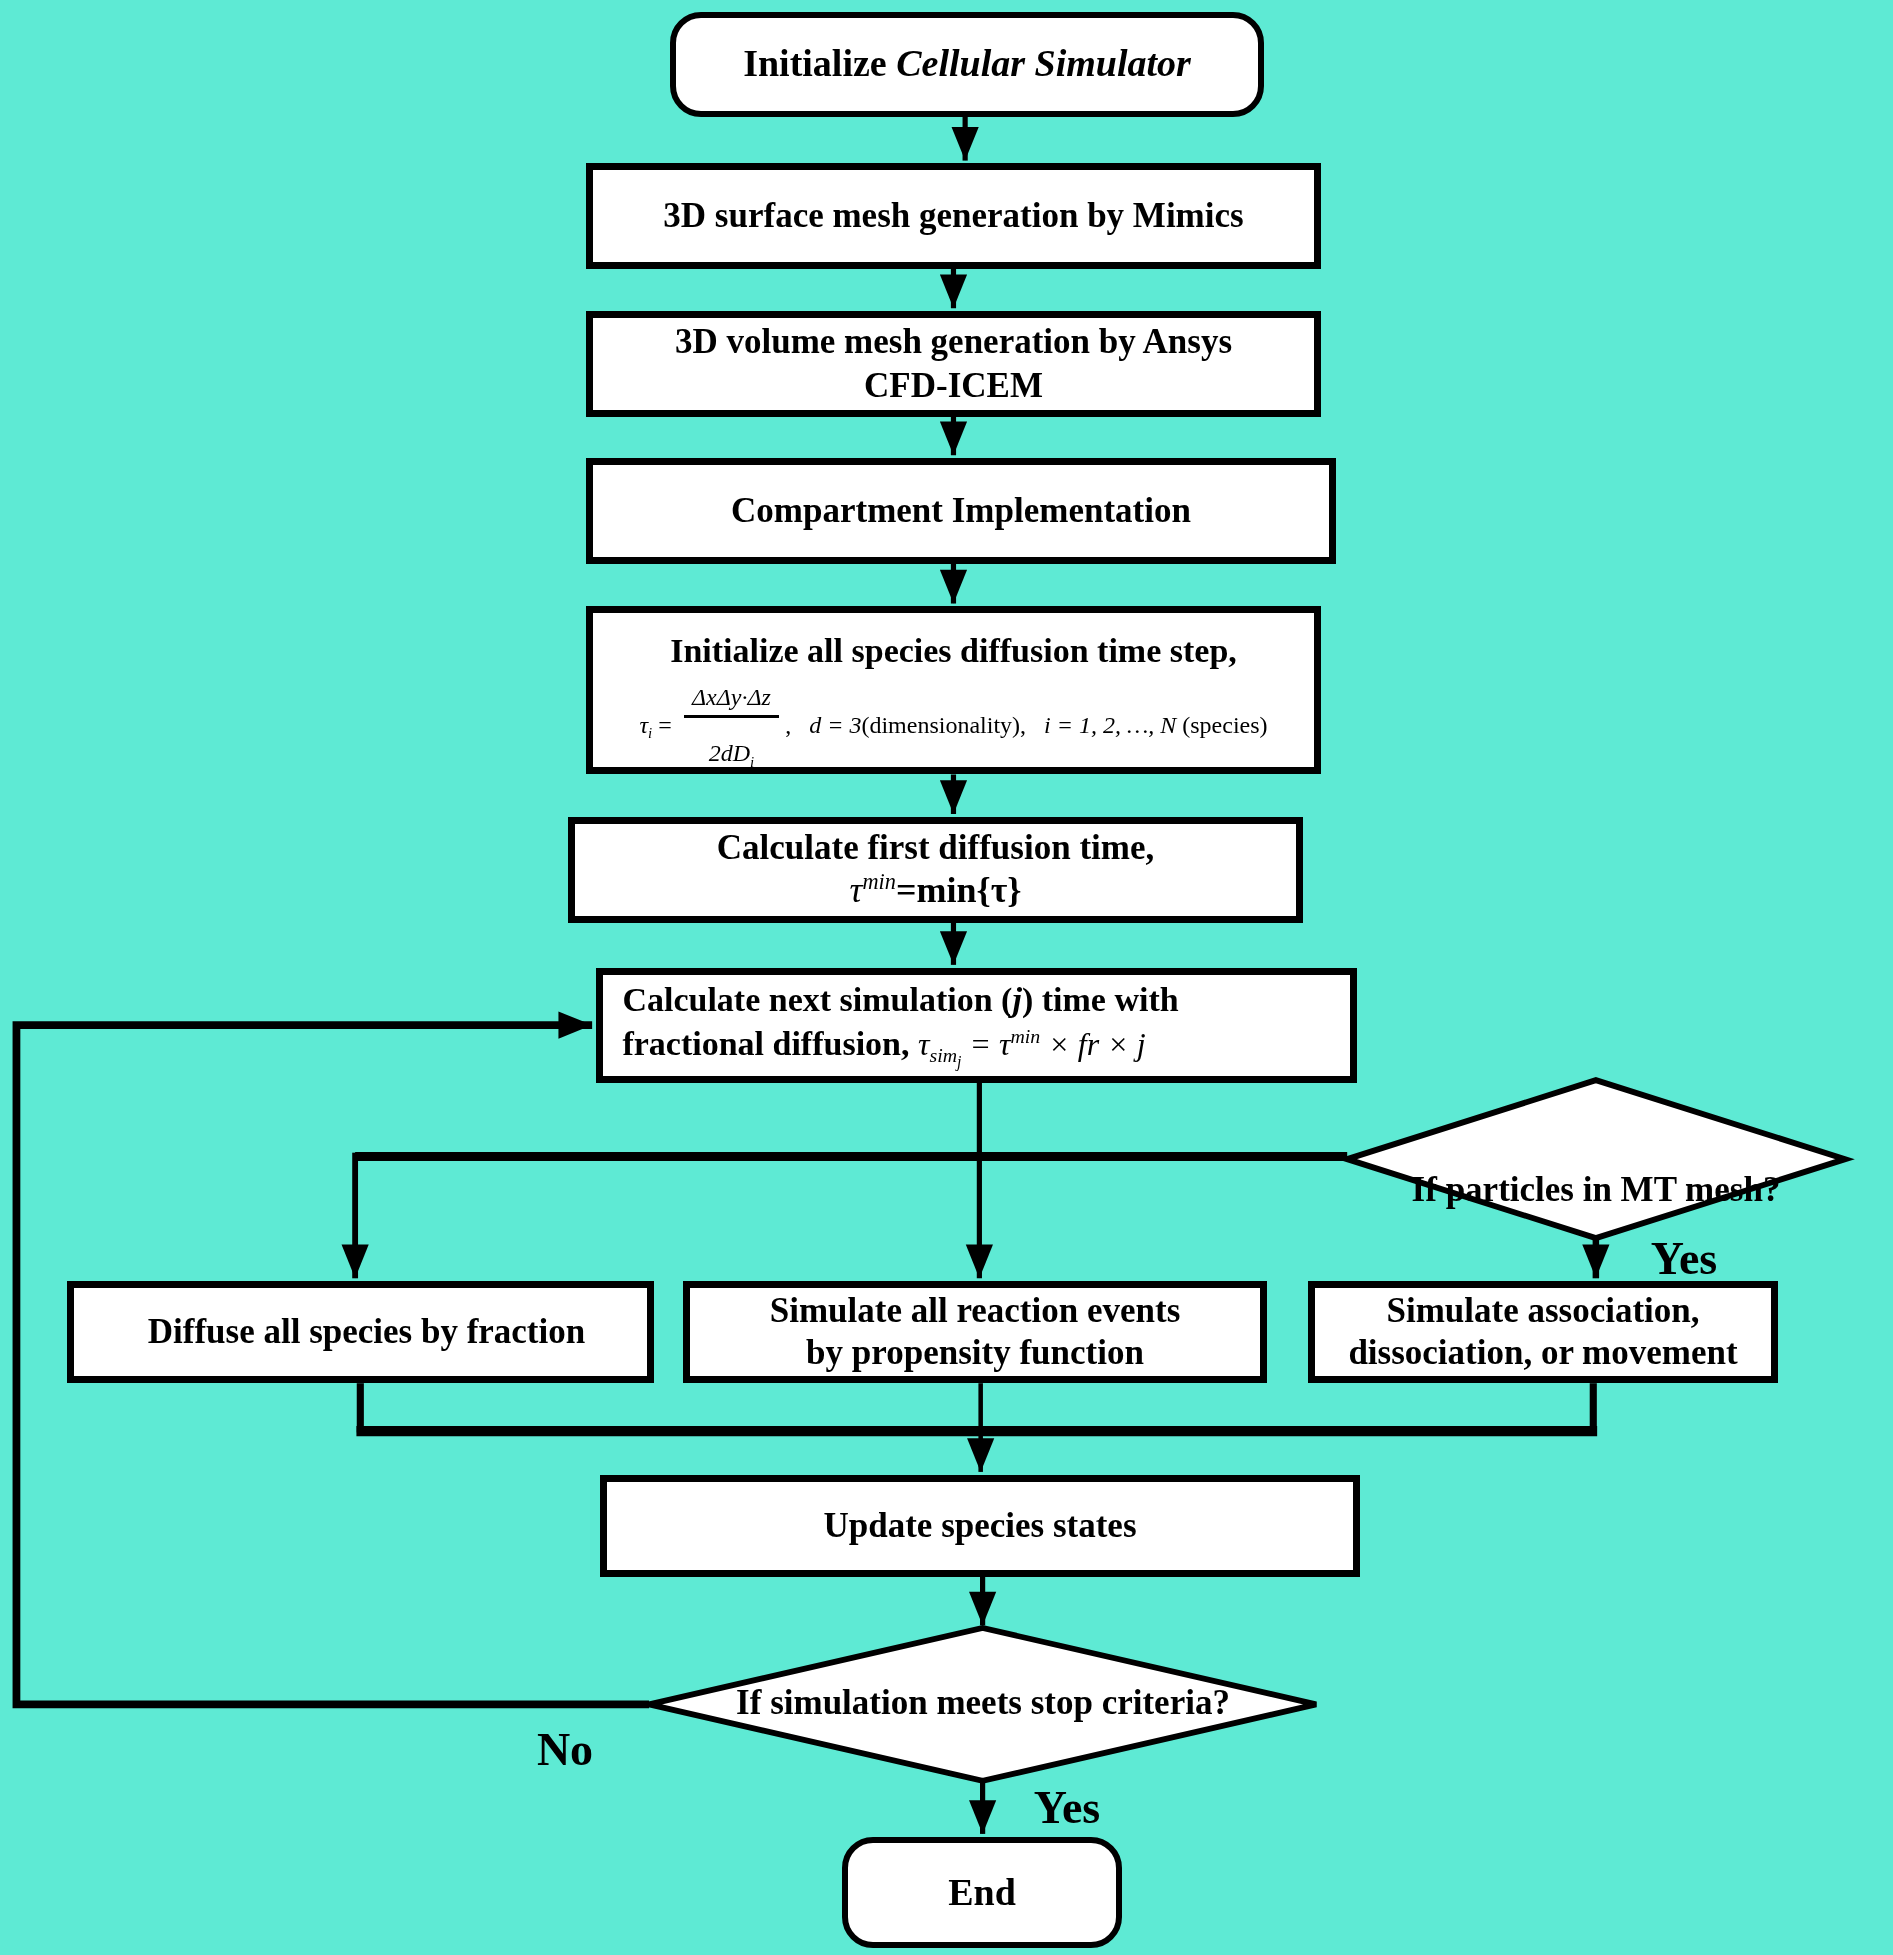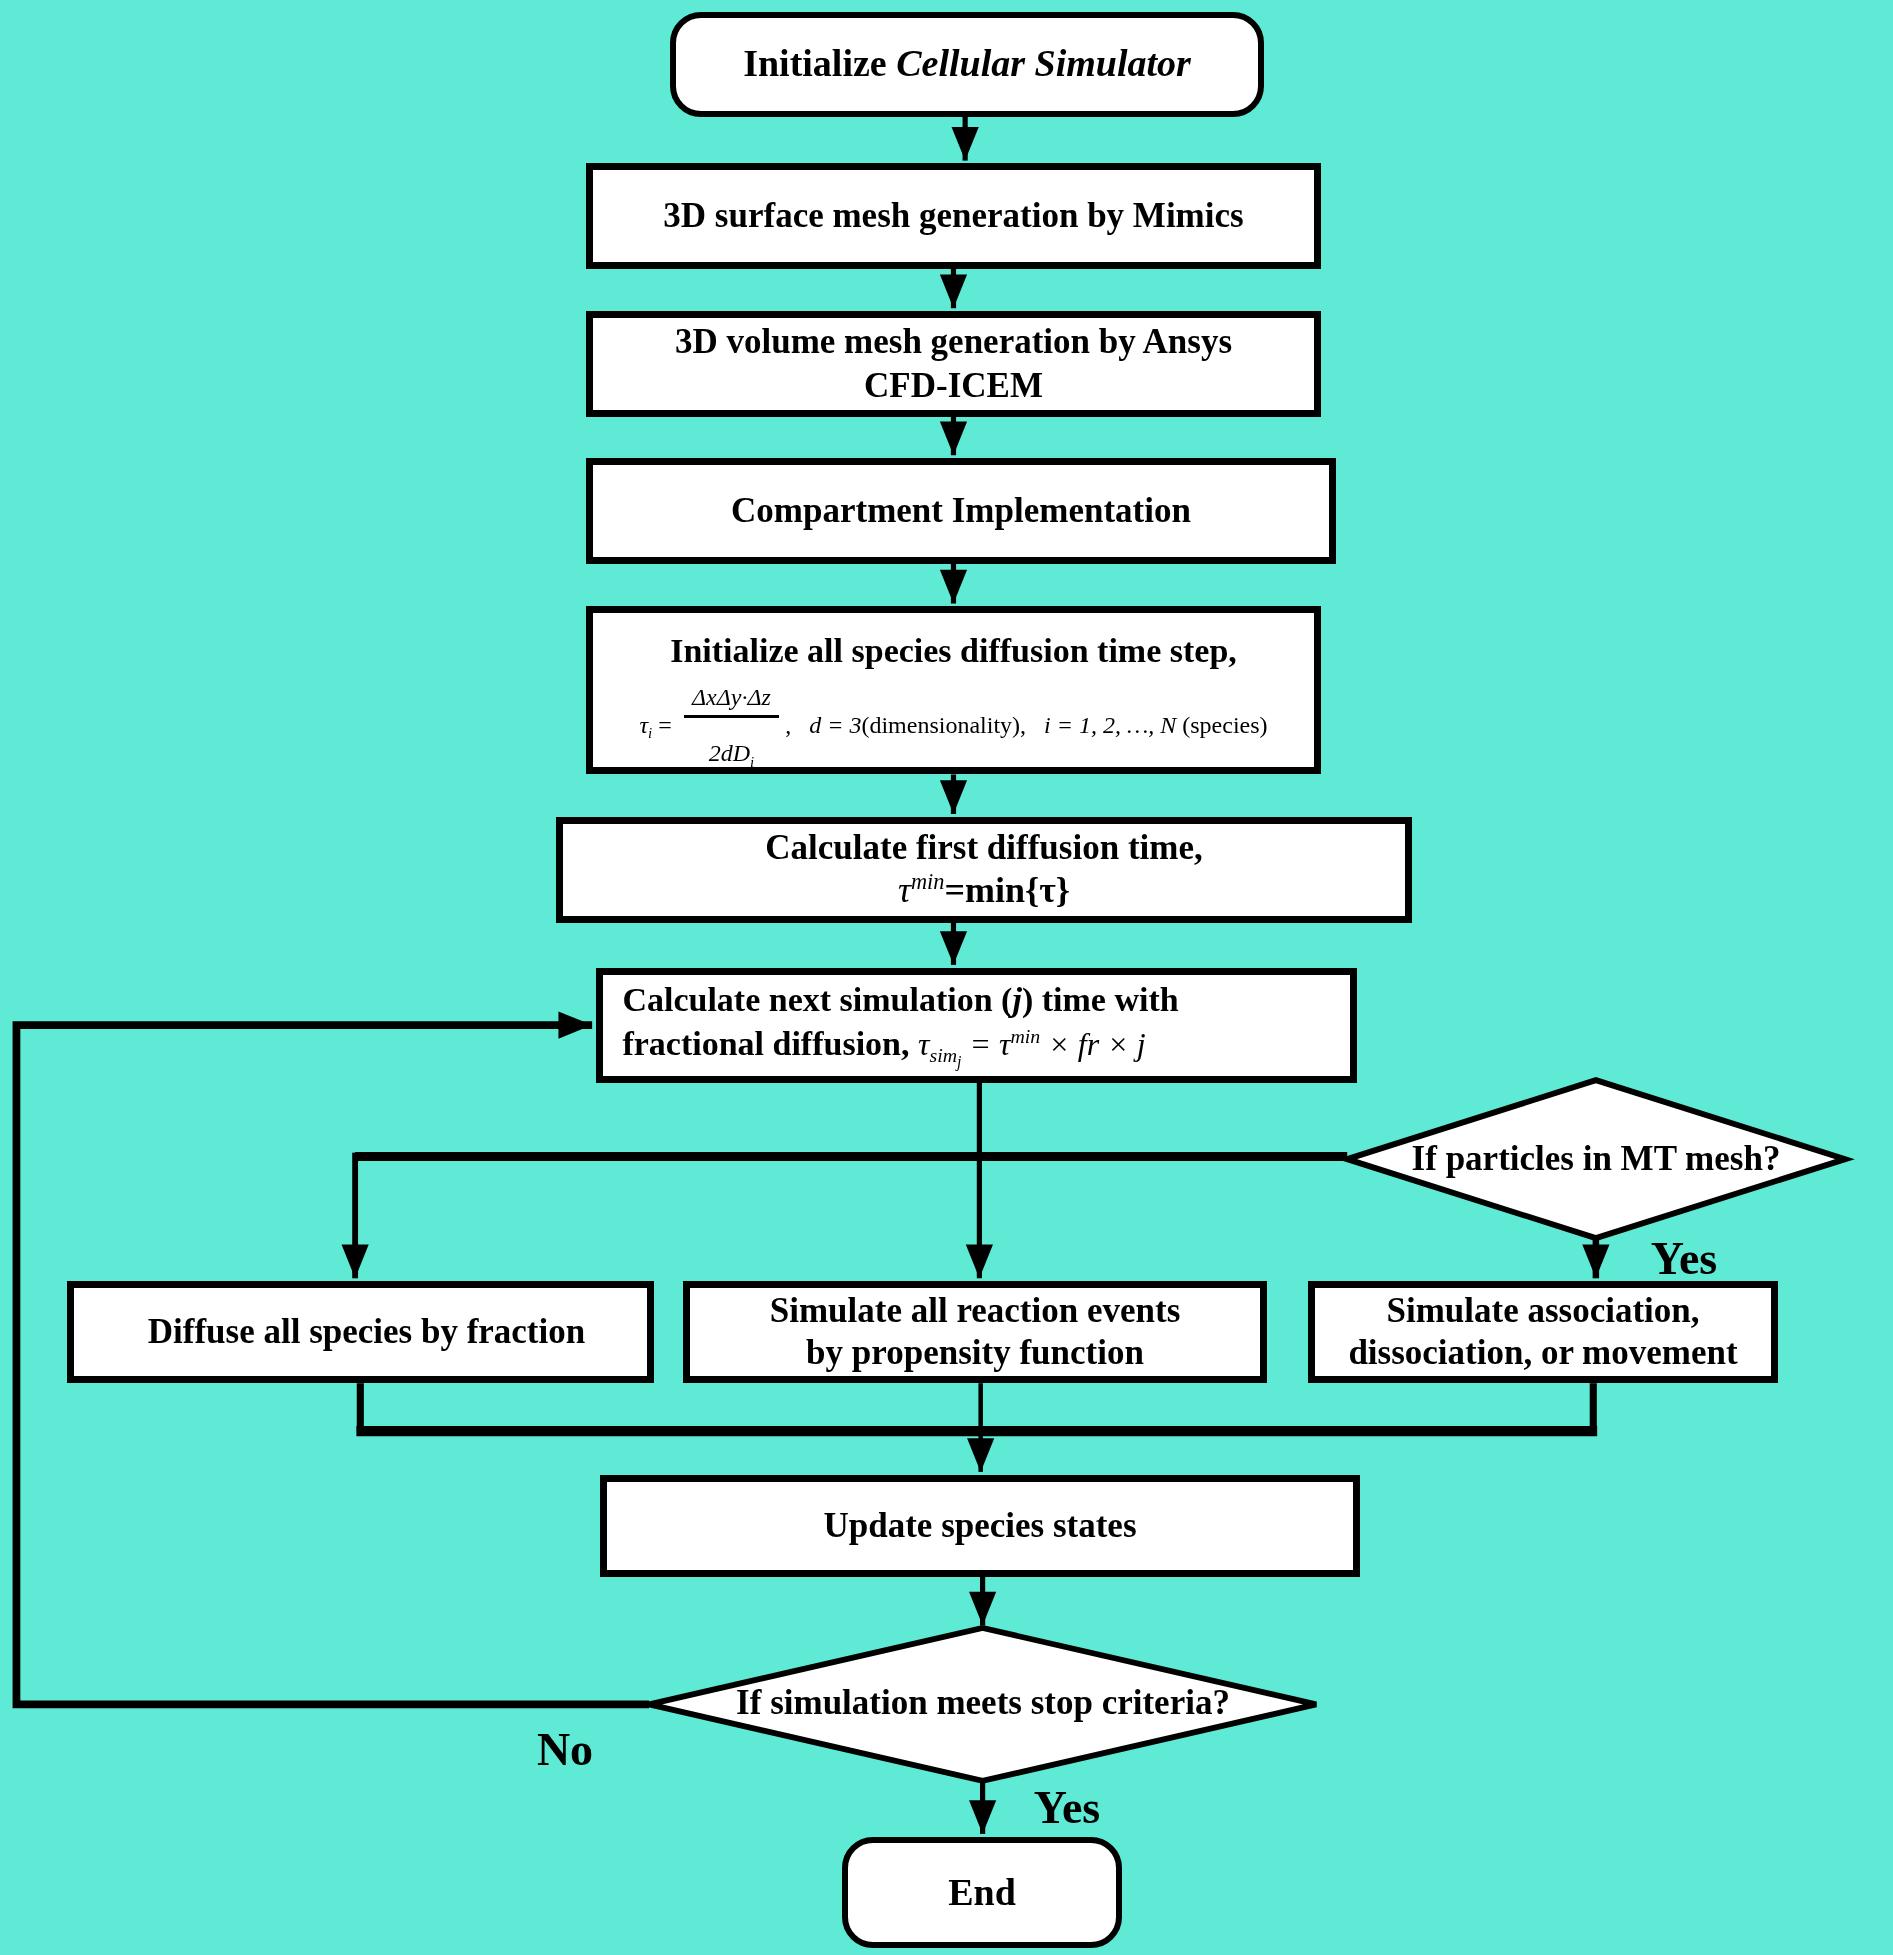--- a/index.html
+++ b/index.html
@@ -122,21 +122,21 @@
 
   <div class="node" style="left:586px;top:606px;width:735px;height:168px;font-size:34px;justify-content:flex-start;padding-top:17px;">
     <span class="ln">Initialize all species diffusion time step,</span>
     <span class="ln formula f-small" style="margin-top:9px;">
       <span>τ</span><sub>i</sub><span class="roman"> = </span><span class="frac"><span class="num">ΔxΔy·Δz</span><span class="den"><span>2dD</span><sub>i</sub></span></span><span class="roman">,</span>&nbsp;&nbsp;
       <span>d = 3</span><span class="roman">(dimensionality),</span>&nbsp;&nbsp;
       <span>i = 1, 2, …, N</span>&nbsp;<span class="roman">(species)</span>
     </span>
   </div>
 
-  <div class="node" style="left:556px;top:817px;width:856px;height:106px;line-height:1.2;">
+  <div class="node" style="left:568px;top:817px;width:735px;height:106px;line-height:1.2;">
     <span class="ln">Calculate first diffusion time,</span>
     <span class="ln formula f-min">
       <span>τ</span><sup>min</sup><span class="roman b">=min{</span><span class="roman b">τ</span><span class="roman b">}</span>
     </span>
   </div>
 
   <div class="node leftalign" style="left:596px;top:968px;width:761px;height:115px;font-size:34px;line-height:1.3;">
     <span class="ln"><span>Calculate next simulation (</span><span class="it">j</span><span>) time with</span></span>
     <span class="ln"><span>fractional diffusion, </span><span class="formula f-sim"><span class="it">τ</span><sub class="it"><span>sim</span><sub>j</sub></sub><span> = </span><span class="it">τ</span><sup>min</sup><span> × </span><span class="it">fr</span><span> × </span><span class="it">j</span></span></span>
   </div>
@@ -156,21 +156,21 @@
   </div>
 
   <div class="node" style="left:600px;top:1475px;width:760px;height:102px;">
     <span class="ln">Update species states</span>
   </div>
 
   <div class="node rounded" style="left:842px;top:1837px;width:280px;height:111px;font-size:38px;">
     <span class="ln">End</span>
   </div>
 
-  <div class="dlabel" style="left:1596px;top:1159px;">
+  <div class="dlabel" style="left:1596px;top:1190px;">
     <span class="ln">If particles in</span>
     <span class="ln">MT mesh?</span>
   </div>
 
   <div class="dlabel" style="left:983px;top:1703px;">
     <span class="ln">If simulation meets</span>
     <span class="ln">stop criteria?</span>
   </div>
 
   <div class="elabel" style="left:1684px;top:1258px;">Yes</div>

